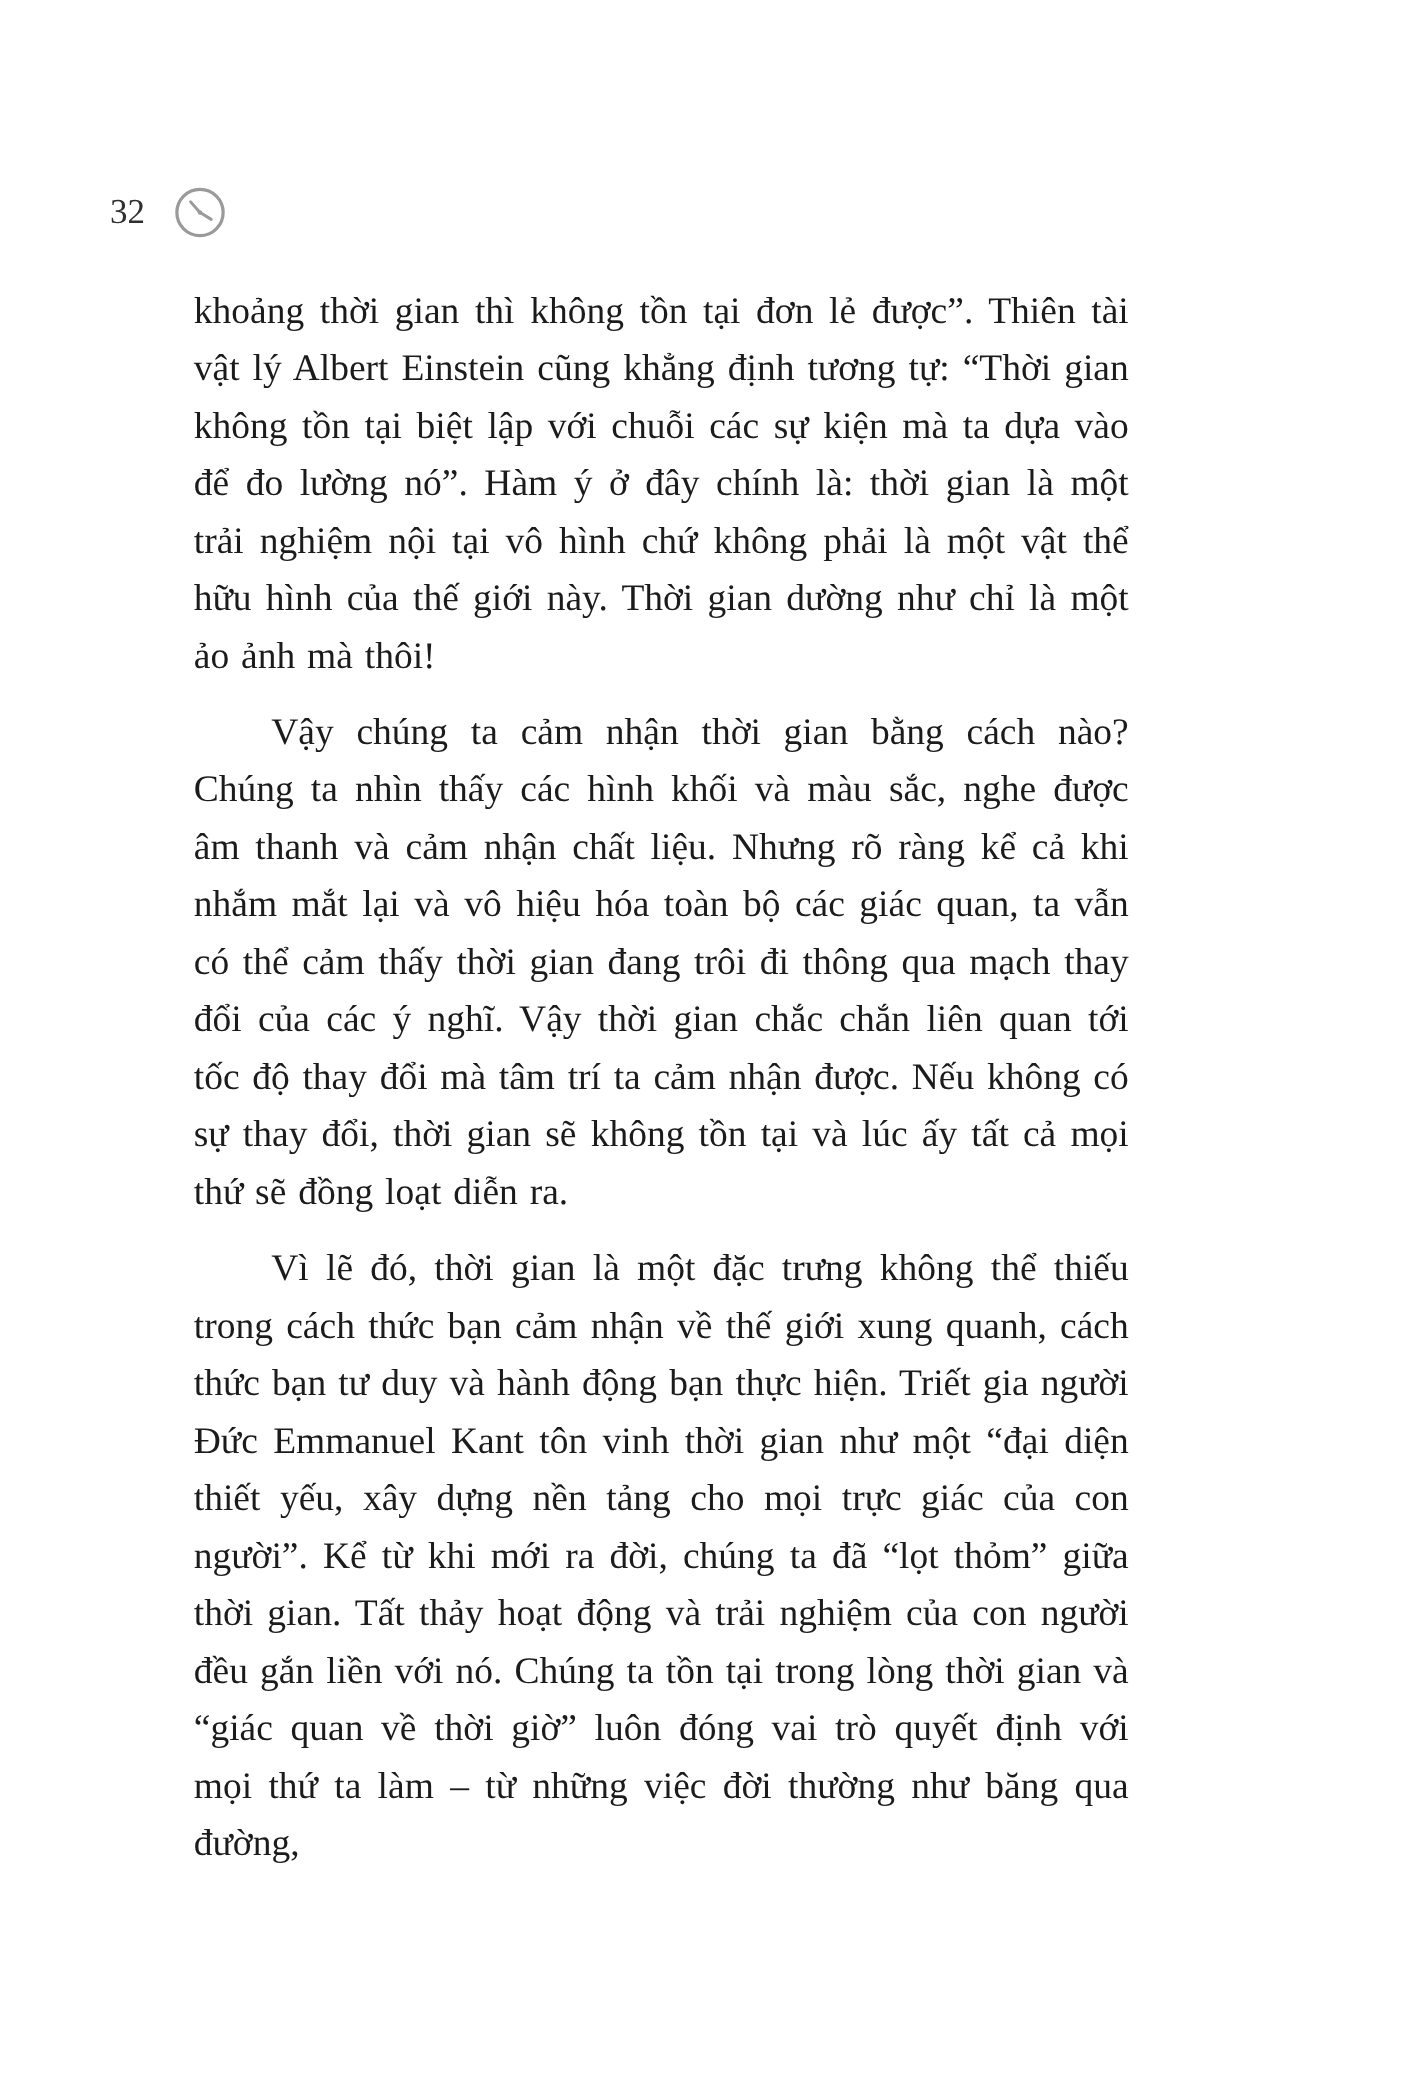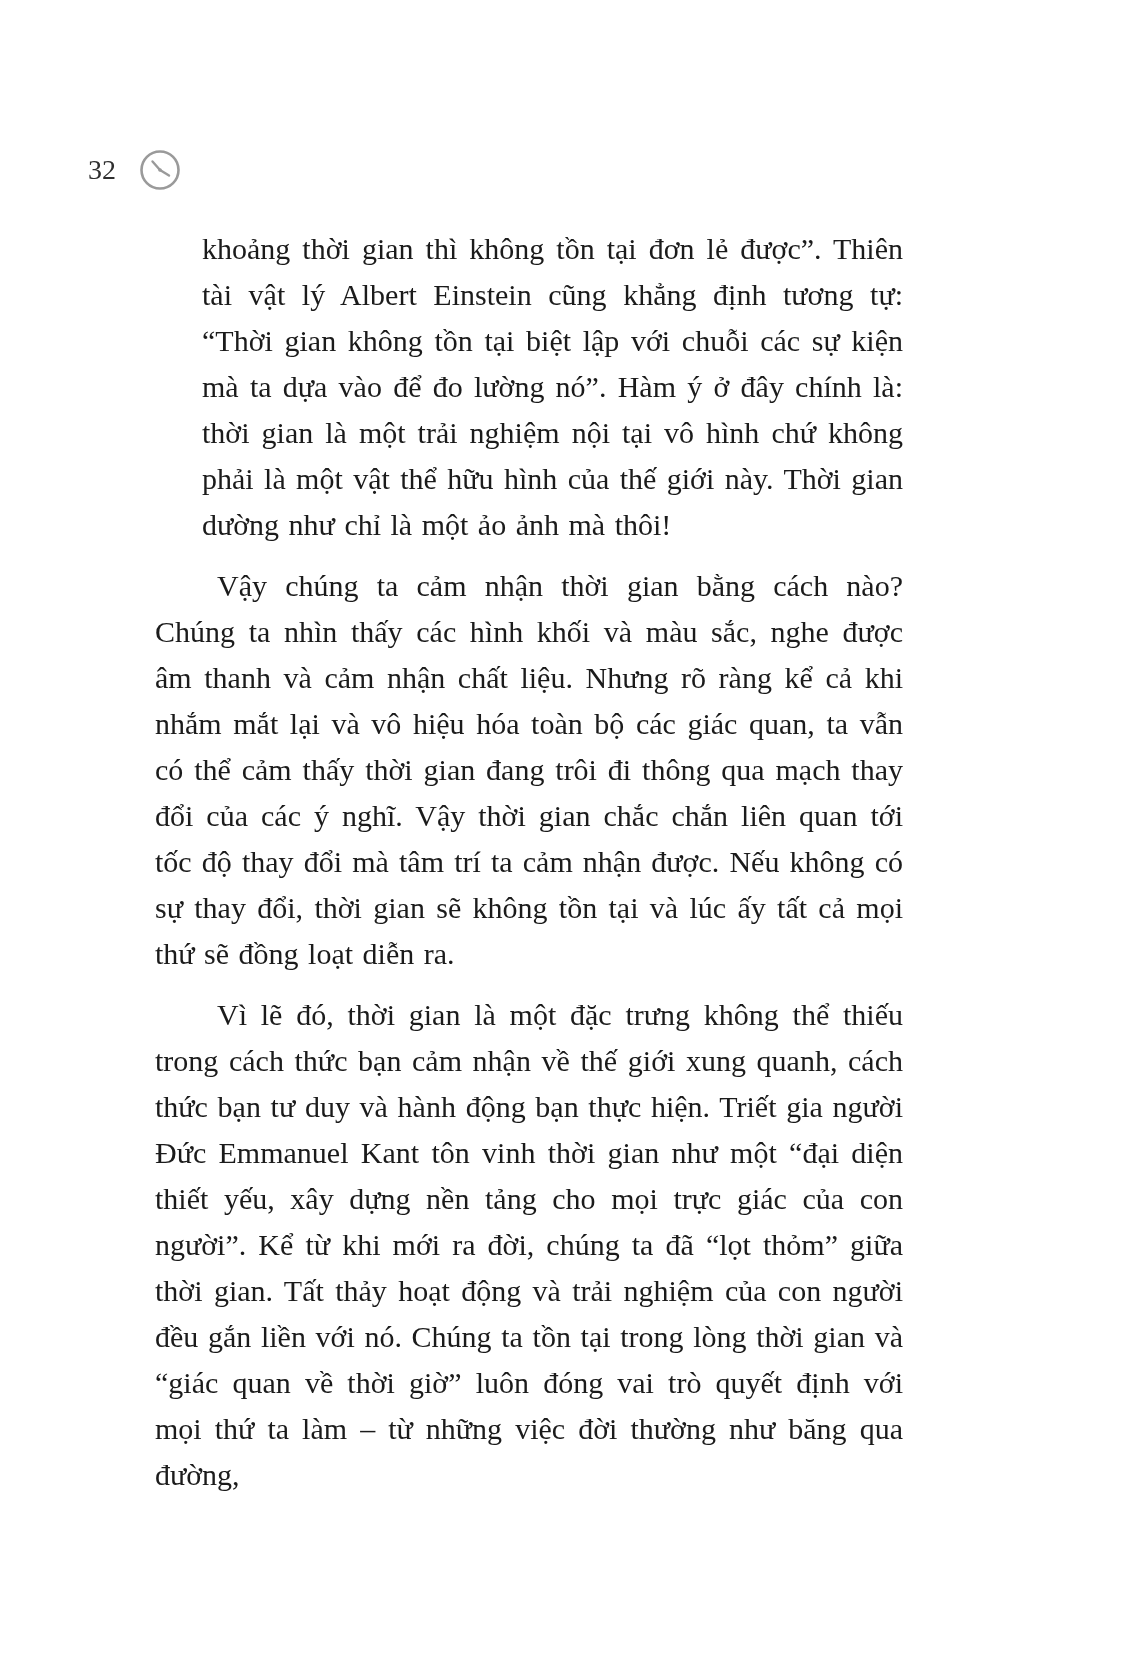--- a/index.html
+++ b/index.html
@@ -72,21 +72,20 @@
     word-spacing: 2px;
   }
   .para {
     margin: 0 0 15px 0;
   }
   .para.indent {
     text-indent: 62px;
   }
   .para.no-indent {
     text-indent: 0;
-    margin-left: 47px;
   }
 </style>
 </head>
 <body>
 
 <div class="page">
 
   <header class="page-header">
     <span class="page-number">32</span>
 

